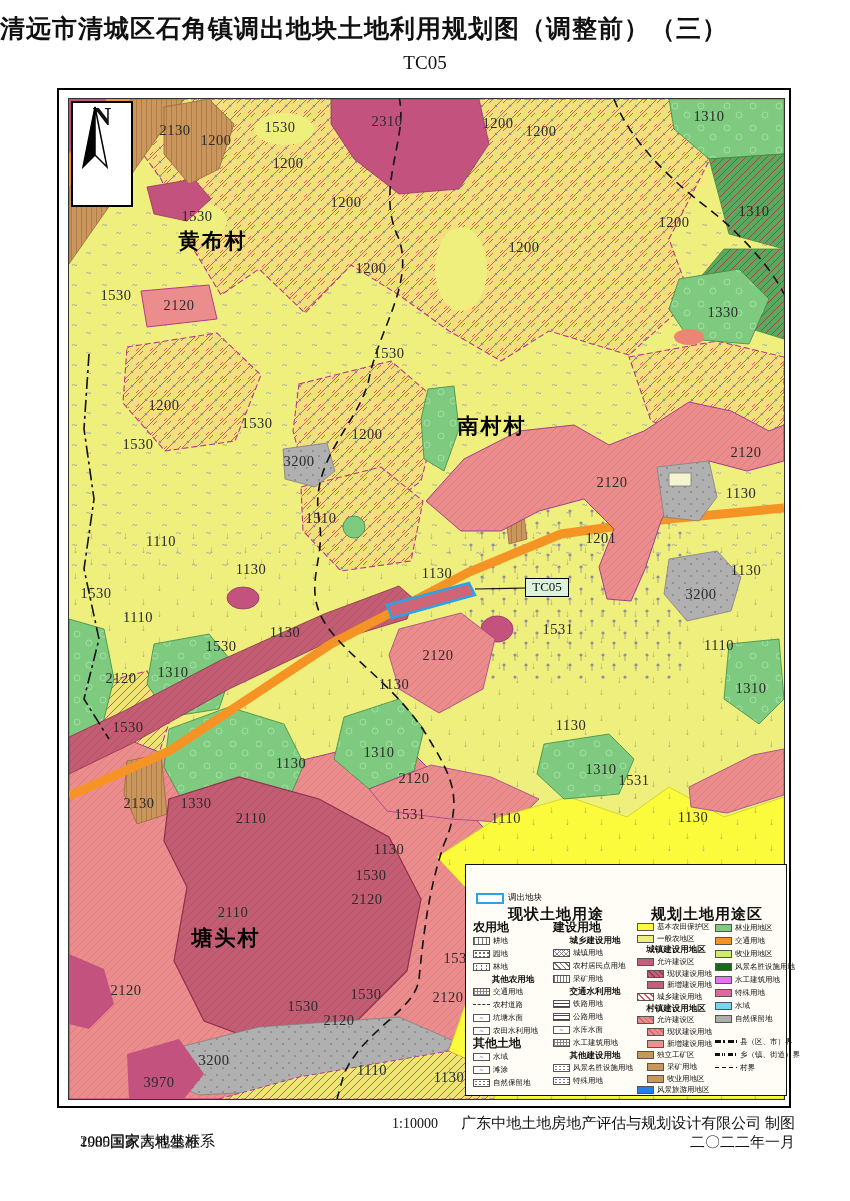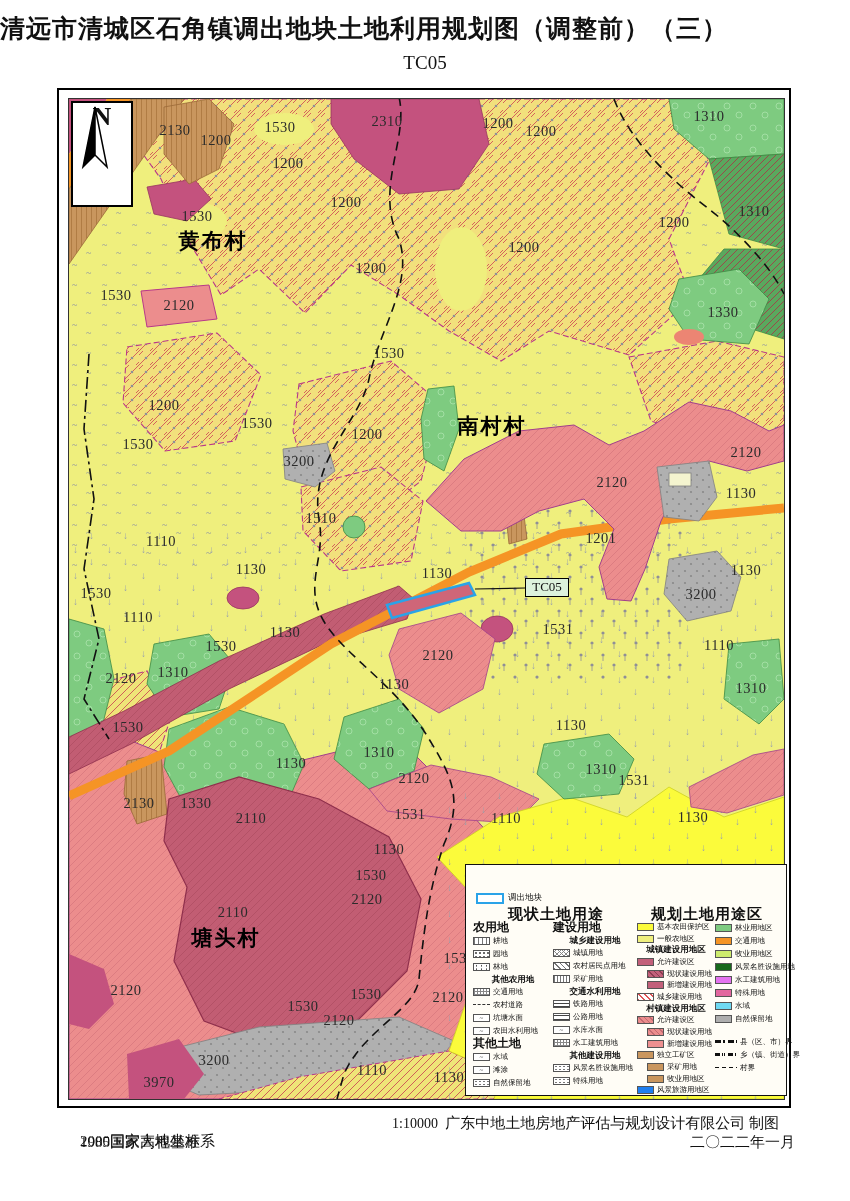--- a/index.html
+++ b/index.html
@@ -66,21 +66,21 @@
   .sw-county{border:none;height:2.2px;width:22px;
      background:repeating-linear-gradient(90deg,#111 0 6px,transparent 6px 8px,#111 8px 10px,transparent 10px 13px);}
   .sw-town{border:none;height:2.2px;width:22px;
      background:repeating-linear-gradient(90deg,#111 0 5px,transparent 5px 7px,#111 7px 8px,transparent 8px 9px,#111 9px 10px,transparent 10px 13px);}
   .sw-vill{border:none;height:1.6px;width:22px;
      background:repeating-linear-gradient(90deg,#111 0 4px,transparent 4px 7px);}
   
   .footer{position:absolute;left:0;top:1110px;width:850px;font-size:15px;}
   .f-datum1{position:absolute;left:80px;top:22px;} .f-datum2{position:absolute;left:80px;top:23px;}
   .f-scale{position:absolute;left:355px;top:6px;width:120px;text-align:center;font-size:14px;}
-  .f-maker{position:absolute;right:71px;top:4px;} .f-date{position:absolute;right:55px;top:23px;}
+  .f-maker{position:absolute;right:55px;top:4px;} .f-date{position:absolute;right:55px;top:23px;}
 </style>
 </head>
 <body>
 
 <div id="page">
   <div class="title">清远市清城区石角镇调出地块土地利用规划图（调整前）（三）</div>
   <div class="subtitle">TC05</div>
 
   <div class="frame"></div>
 

